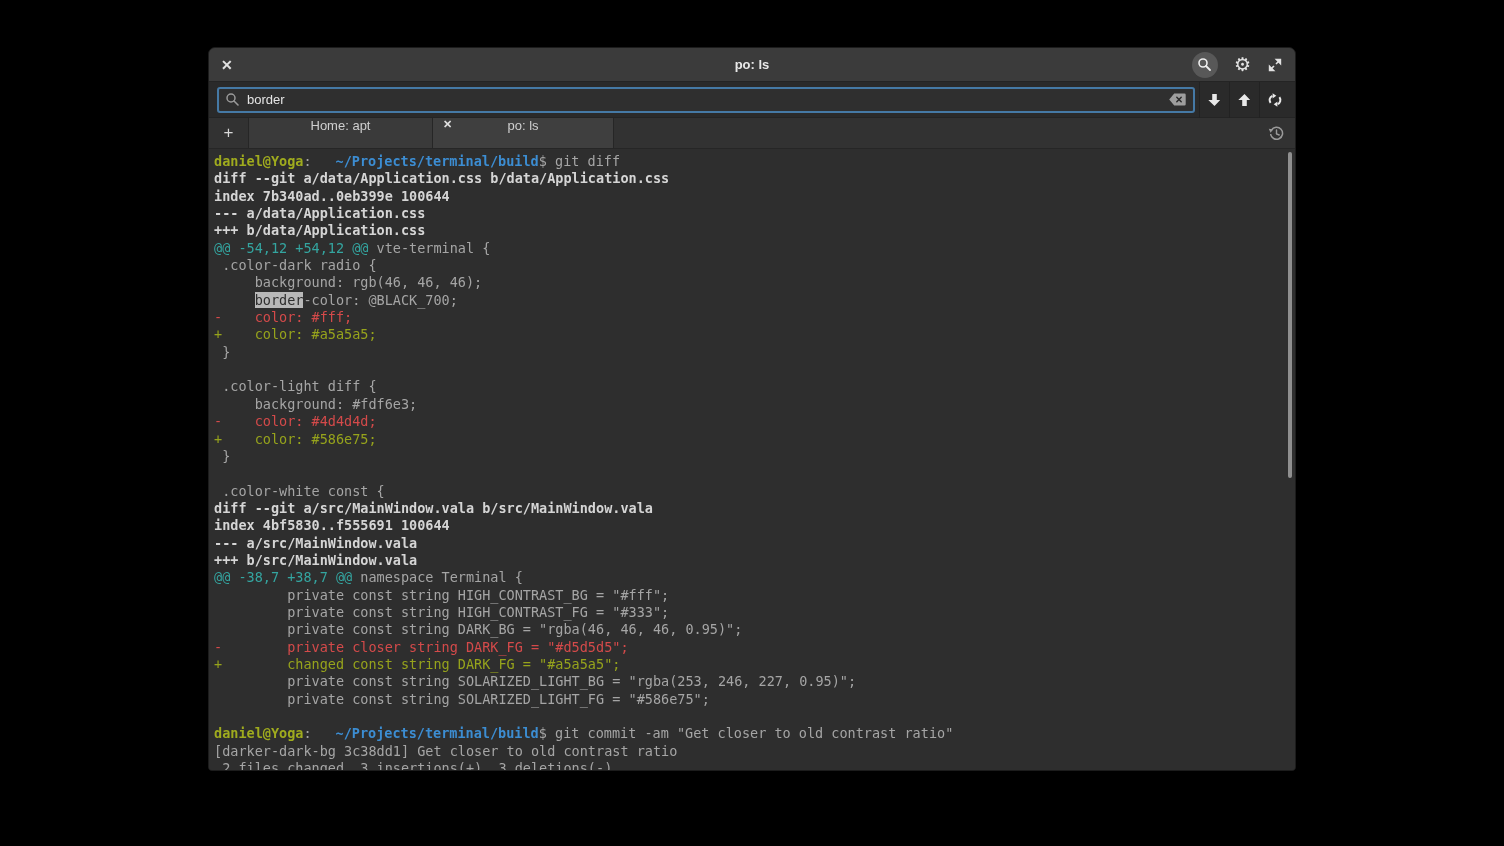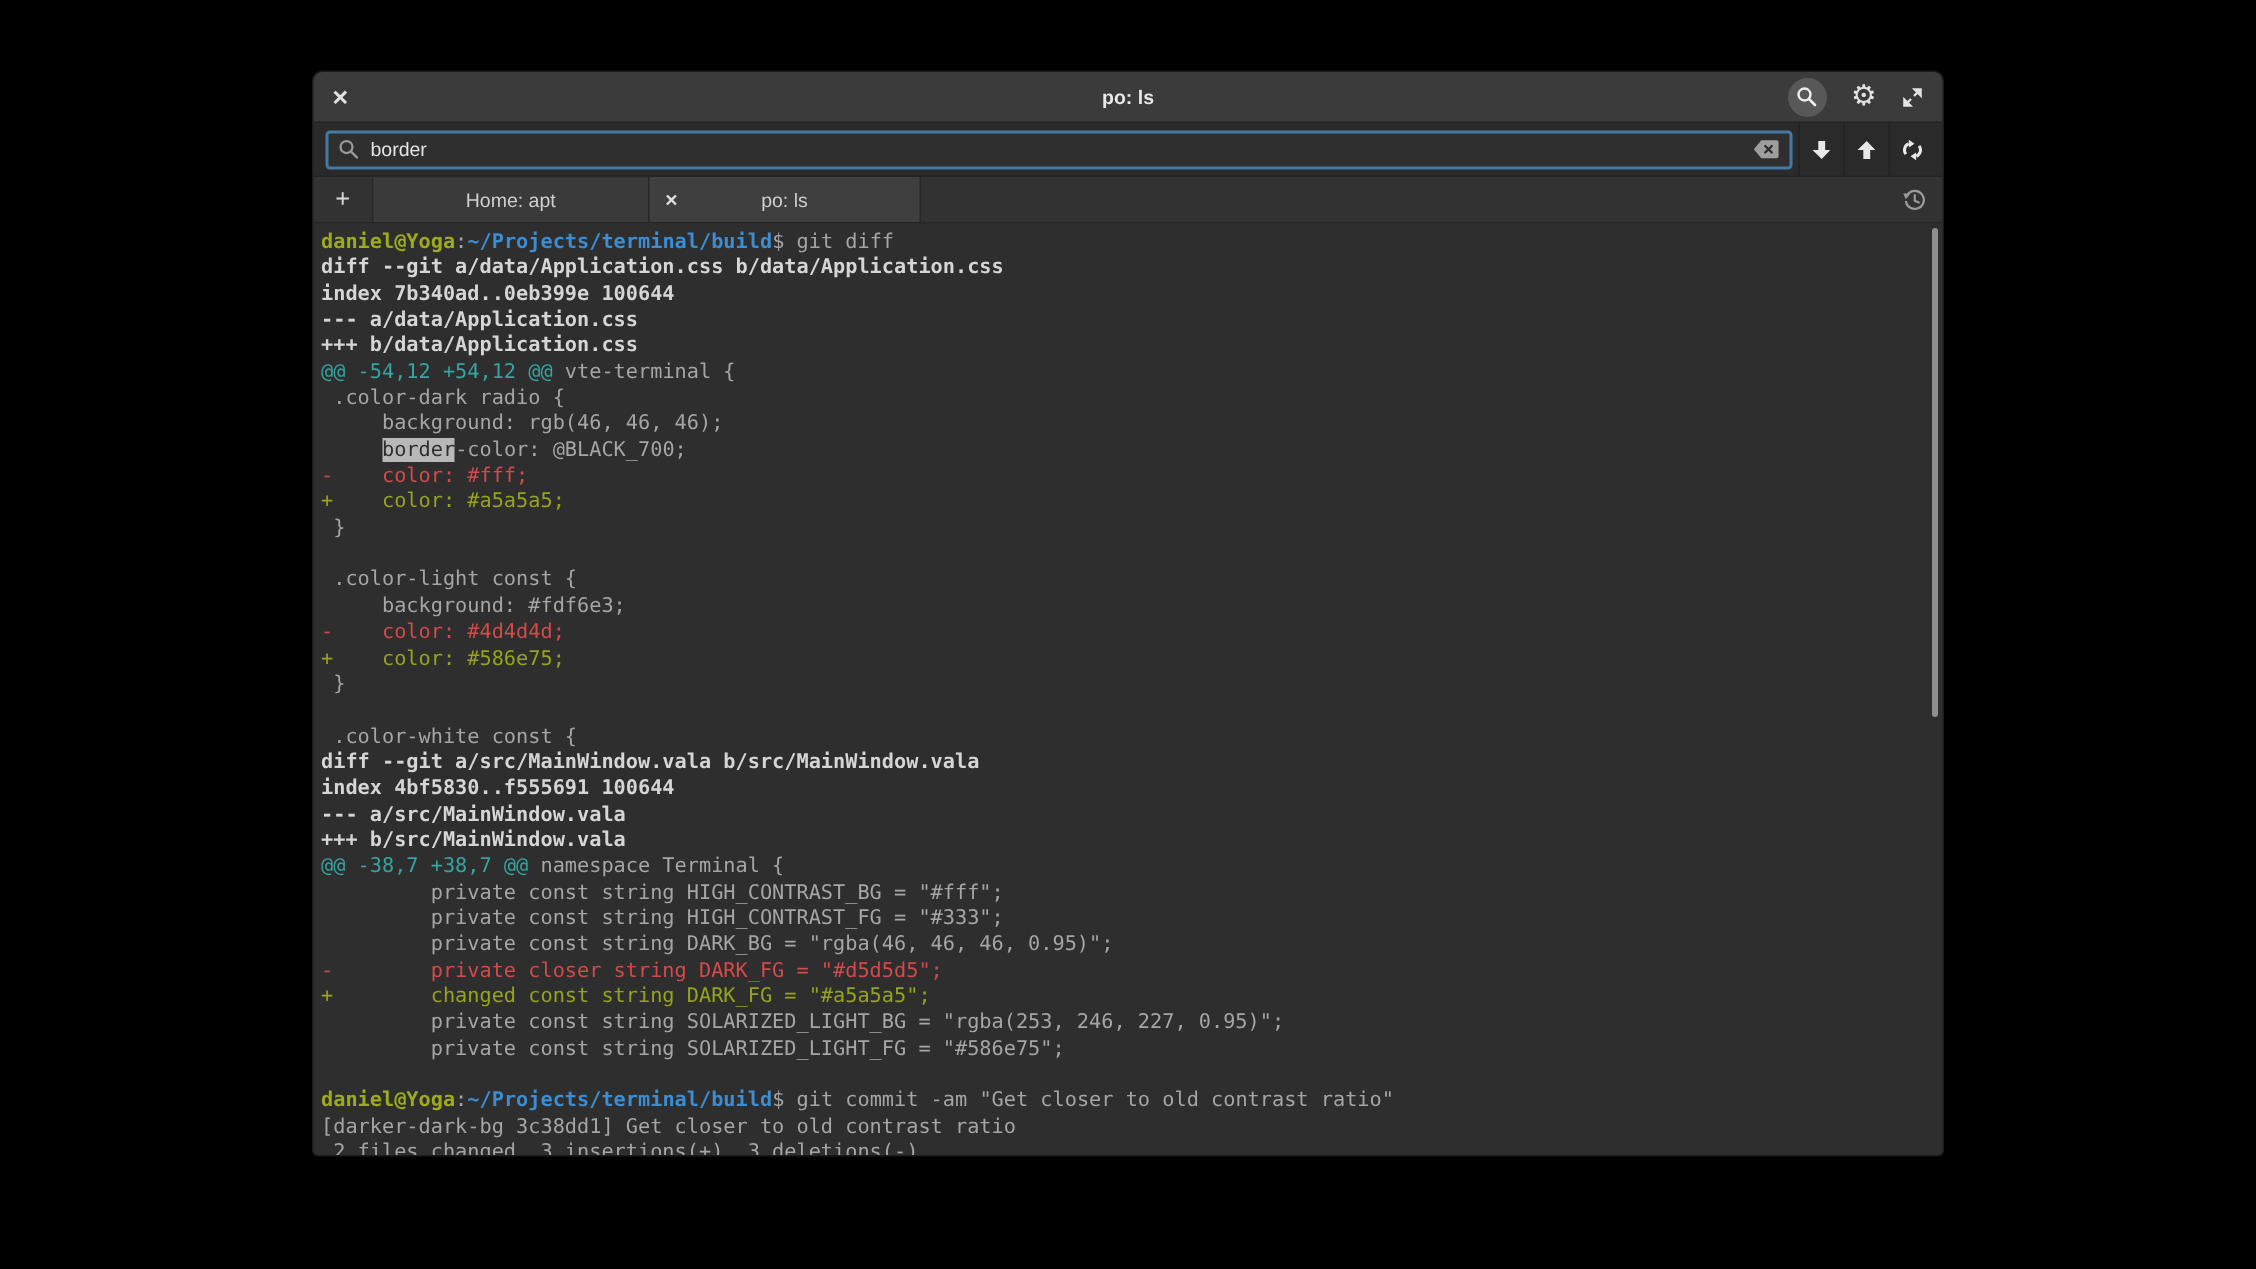--- a/index.html
+++ b/index.html
@@ -55,42 +55,42 @@
   
   .tabbar {
     height: 31px; background: var(--tabbar-bg); display: flex; align-items: stretch;
     border-bottom: 1px solid #262626;
   }
   .tab-plus {
     width: 40px; display: flex; align-items: center; justify-content: center;
     color: #d8d8d8; font-size: 17px; border-right: 1px solid #262626;
   }
   .tab {
-    display: flex; align-items: center; justify-content: center; position: relative;
+    display: flex; justify-content: center; position: relative;
     border-right: 1px solid #262626; font-size: 13px; color: #cfcfcf;
   }
   .tab.inactive { width: 184px; background: var(--tab-bg); }
   .tab.active   { width: 181px; background: var(--tab-active-bg); }
   .tab-close {
     position: absolute; left: 10px; color: #e0e0e0; font-size: 11px; font-weight: bold;
   }
   .tabbar-spacer { flex: 1; }
   .tab-history { width: 38px; display: flex; align-items: center; justify-content: center; }
 
   
   .terminal {
     position: relative; height: 622px; background: var(--term-bg);
     padding: 4px 0 0 5px; overflow: hidden;
     font-family: "DejaVu Sans Mono", monospace; font-size: 13.5px;
   }
   .tline { height: 17.35px; line-height: 17.35px; white-space: pre; }
   .seg-plain   { color: var(--plain); }
   .seg-bold    { color: var(--boldtext); font-weight: bold; }
   .seg-user    { color: var(--user); font-weight: bold; }
-  .seg-path    { color: var(--path); font-weight: bold; }
+  .seg-path    { color: var(--path); font-weight: bold; margin-left: 24px; }
   .seg-hunk    { color: var(--hunk); }
   .seg-removed { color: var(--removed); text-align: right; }
   .seg-added   { color: var(--added); }
   .seg-match   { background: var(--match-bg); color: var(--match-fg); }
 
   .scroll-thumb {
     position: absolute; right: 3px; top: 3px; width: 4px; height: 326px;
     background: var(--scroll); border-radius: 2px;
   }
 </style>
@@ -194,21 +194,21 @@
         <div class="tline"><span class="seg-bold">--- a/data/Application.css</span></div>
         <div class="tline"><span class="seg-bold">+++ b/data/Application.css</span></div>
         <div class="tline"><span class="seg-hunk">@@ -54,12 +54,12 @@</span><span class="seg-plain"> vte-terminal {</span></div>
         <div class="tline"><span class="seg-plain"> .color-dark radio {</span></div>
         <div class="tline"><span class="seg-plain">     background: rgb(46, 46, 46);</span></div>
         <div class="tline"><span class="seg-plain">     </span><span class="seg-match">border</span><span class="seg-plain">-color: @BLACK_700;</span></div>
         <div class="tline"><span class="seg-removed">-    color: #fff;</span></div>
         <div class="tline"><span class="seg-added">+    color: #a5a5a5;</span></div>
         <div class="tline"><span class="seg-plain"> }</span></div>
         <div class="tline"></div>
-        <div class="tline"><span class="seg-plain"> .color-light const {</span></div>
+        <div class="tline"><span class="seg-plain"> .color-light diff {</span></div>
         <div class="tline"><span class="seg-plain">     background: #fdf6e3;</span></div>
         <div class="tline"><span class="seg-removed">-    color: #4d4d4d;</span></div>
         <div class="tline"><span class="seg-added">+    color: #586e75;</span></div>
         <div class="tline"><span class="seg-plain"> }</span></div>
         <div class="tline"></div>
         <div class="tline"><span class="seg-plain"> .color-white const {</span></div>
         <div class="tline"><span class="seg-bold">diff --git a/src/MainWindow.vala b/src/MainWindow.vala</span></div>
         <div class="tline"><span class="seg-bold">index 4bf5830..f555691 100644</span></div>
         <div class="tline"><span class="seg-bold">--- a/src/MainWindow.vala</span></div>
         <div class="tline"><span class="seg-bold">+++ b/src/MainWindow.vala</span></div>

